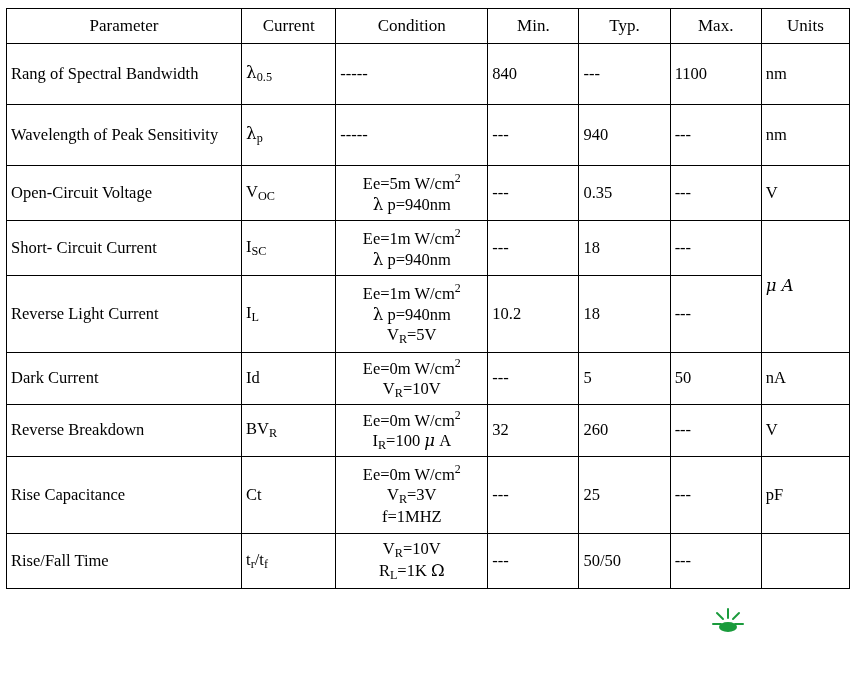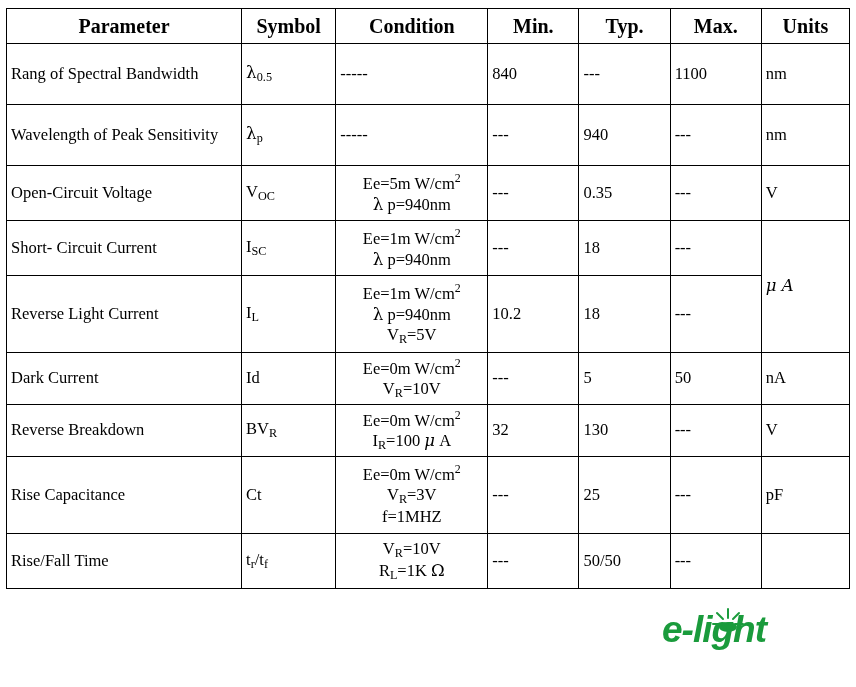--- a/index.html
+++ b/index.html
@@ -37,23 +37,23 @@
     table-layout: fixed;
   }
   table.spec th, table.spec td {
     border: 1px solid #000000;
     vertical-align: middle;
     font-size: 16.5px;
     line-height: 1.22;
     padding: 3px 4px;
   }
   table.spec th {
-    font-weight: bold;
+    font-weight: normal;
     text-align: center;
-    font-size: 20px;
+    font-size: 17px;
     padding: 4px 2px;
     height: 26px;
   }
   col.c-param  { width: 232px; }
   col.c-sym    { width: 93px; }
   col.c-cond   { width: 150px; }
   col.c-min    { width: 90px; }
   col.c-typ    { width: 90px; }
   col.c-max    { width: 90px; }
   col.c-units  { width: 87px; }
@@ -147,21 +147,21 @@
         <col class="c-sym">
         <col class="c-cond">
         <col class="c-min">
         <col class="c-typ">
         <col class="c-max">
         <col class="c-units">
     </colgroup>
     <thead>
       <tr>
         <th>Parameter</th>
-        <th>Symbol</th>
+        <th>Current</th>
         <th>Condition</th>
         <th>Min.</th>
         <th>Typ.</th>
         <th>Max.</th>
         <th>Units</th>
       </tr>
     </thead>
     <tbody>
 
       <tr class="row-tall">
@@ -253,21 +253,21 @@
       <tr class="row-small">
         <td class="param">Reverse Breakdown</td>
         <td class="center">
           <span>BV</span><span class="sub">R</span>
         </td>
         <td class="cond">
           <div>Ee=0m W/cm<span class="sup">2</span></div>
           <div>I<span class="sub">R</span>=100 <span class="mu">μ</span> A</div>
         </td>
         <td class="center">32</td>
-        <td class="center">130</td>
+        <td class="center">260</td>
         <td class="center">---</td>
         <td class="center">V</td>
       </tr>
 
       <tr class="row-xtall">
         <td class="param">Rise Capacitance</td>
         <td class="center">
           <span>Ct</span>
         </td>
         <td class="cond">
@@ -302,17 +302,16 @@
     <svg class="logo-burst" viewBox="0 0 34 30">
       <g stroke="#1a9b3c" stroke-width="2" stroke-linecap="round">
         <line x1="17" y1="2" x2="17" y2="11"></line>
         <line x1="6" y1="6" x2="12" y2="12"></line>
         <line x1="28" y1="6" x2="22" y2="12"></line>
         <line x1="2" y1="17" x2="10" y2="17"></line>
         <line x1="32" y1="17" x2="24" y2="17"></line>
       </g>
       <ellipse cx="17" cy="20" rx="9" ry="5" fill="#1a9b3c"></ellipse>
     </svg>
-    <div class="logo-text">e-light</div>
     <div class="logo-sub">www.gze-light.com</div>
   </div>
 
 </div>
 
 </body></html>

